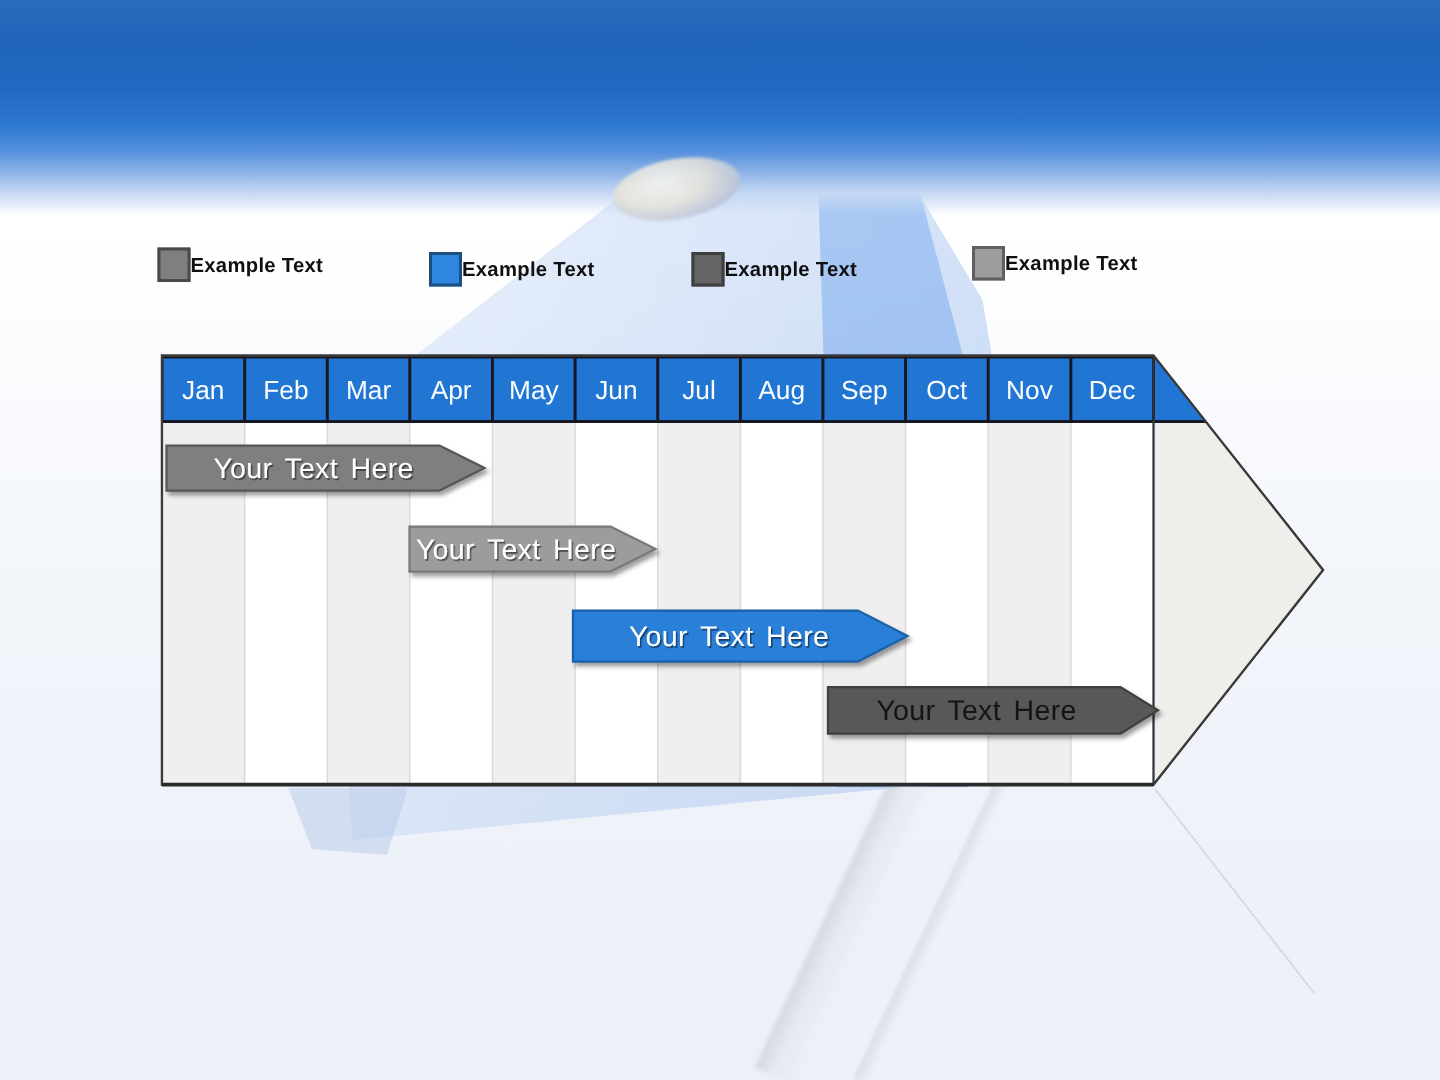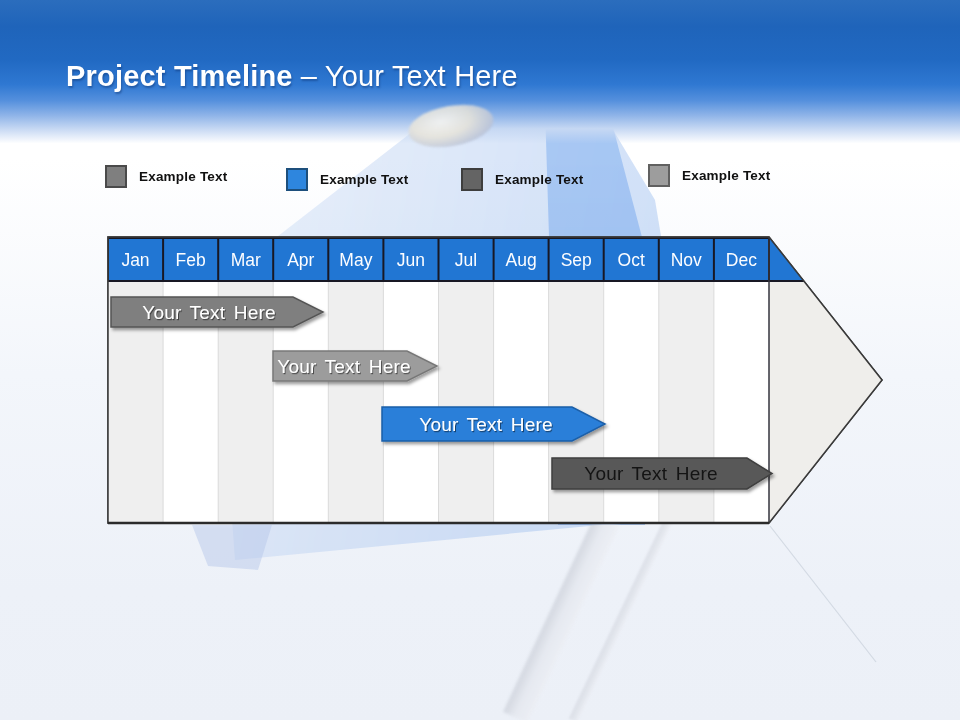--- a/index.html
+++ b/index.html
@@ -31,21 +31,21 @@
     background:linear-gradient(90deg,#c9cdd6,#e9ebf1);
     transform:rotate(25.5deg);transform-origin:top center;opacity:.5;filter:blur(1px);}
   
   .header-band{position:absolute;left:0;top:0;width:960px;height:148px;z-index:2;
     background:linear-gradient(180deg,#2b6dbd 0%,#1f64ba 18%,#2169c2 40%,#2f78d2 57%,#5590dd 68%,#8fb4e8 78%,#c6d8f3 87%,rgba(255,255,255,0) 97%);}
   .slide-title{position:absolute;left:66px;top:60px;z-index:4;color:#ffffff;font-size:29px;
     letter-spacing:.2px;text-shadow:1px 2px 2px rgba(0,30,80,.35);white-space:nowrap;}
   .slide-title .t-bold{font-weight:700;}
   .slide-title .t-rest{font-weight:400;margin-left:8px;}
   
-  .legend-item{position:absolute;z-index:4;display:flex;align-items:center;gap:12px;}
+  .legend-item{position:absolute;z-index:4;display:flex;align-items:center;gap:0;}
   .legend-swatch{width:22px;height:23px;border:2px solid #444;box-sizing:border-box;flex:0 0 auto;}
   .legend-label{font-size:13.5px;font-weight:700;color:#101010;letter-spacing:.2px;white-space:nowrap;}
   
   .timeline-svg{position:absolute;left:0;top:0;z-index:3;}
   .stripe-a{fill:#efefef;}
   .stripe-b{fill:#ffffff;}
   .col-line{stroke:#dadada;stroke-width:1;}
   .hdr-line{stroke:#181824;stroke-width:2;}
   .month-label{font-family:"Liberation Sans",sans-serif;font-size:17.5px;fill:#fcfdff;}
   .bar-label{font-family:"Liberation Sans",sans-serif;font-size:19px;word-spacing:3px;letter-spacing:.2px;}
@@ -57,23 +57,20 @@
 
   <div class="pin-cone"></div>
   <div class="pin-stripe"></div>
   <div class="pin-tip-reflect"></div>
   <div class="needle-a"></div>
   <div class="needle-b"></div>
 
   <div class="header-band"></div>
   <div class="pin-head"></div>
 
-  <div class="slide-title">
-    <span class="t-bold">Project Timeline</span><span class="t-rest">– Your Text Here</span>
-  </div>
 
   <div class="legend-item" style="left:105px;top:165px;">
     <span class="legend-swatch" style="background-color: rgb(127, 127, 127); border-color: rgb(74, 74, 74);"></span>
     <span class="legend-label">Example Text</span>
   </div>
   <div class="legend-item" style="left:286px;top:168px;">
     <span class="legend-swatch" style="background-color: rgb(46, 134, 222); border-color: rgb(29, 79, 124);"></span>
     <span class="legend-label">Example Text</span>
   </div>
   <div class="legend-item" style="left:461px;top:168px;">

